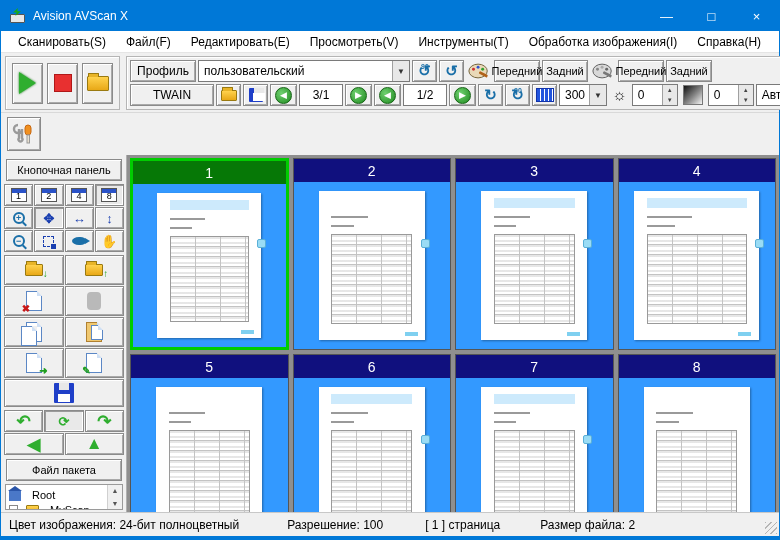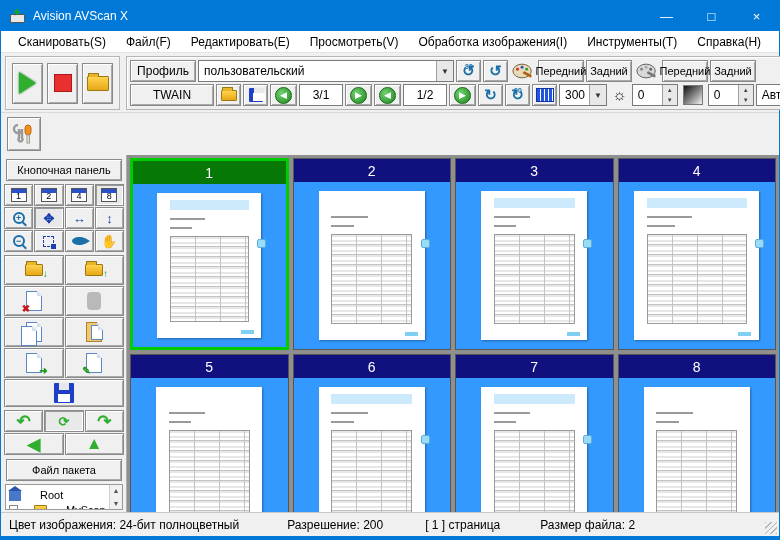--- a/index.html
+++ b/index.html
@@ -80,21 +80,21 @@
   .gr-arrow { color:#1f9e1f; font-weight:bold; }
   .gray-blob { width:14px; height:18px; background:#b9b9b9; border-radius:4px; }
   .save-wide { grid-column:1 / 3; height:28px; }
   .floppy { width:20px; height:20px; background:#1f3fc8; position:relative; border-radius:1px; }
   .floppy::before { content:""; position:absolute; top:0; left:5px; width:10px; height:7px; background:#e8e8e8; }
   .floppy::after { content:""; position:absolute; bottom:1px; left:4px; width:12px; height:8px; background:#fff; }
   .green-big { color:#2fae2f; font-size:17px; font-weight:bold; }
   .batch-btn { height:22px; margin:4px 2px 3px 2px; font-size:11px; }
   .tree { flex:1; background:#fff; border:1px solid #9a9a9a; margin:0 1px 2px 1px; position:relative; font-size:11px; overflow:hidden; display:flex; }
   .tree-inner { flex:1; padding:2px 0 0 3px; }
-  .tree-row { display:flex; align-items:center; height:15px; gap:16px; white-space:nowrap; }
+  .tree-row { display:flex; align-items:center; height:15px; gap:8px; white-space:nowrap; }
   .tree-row .exp { width:9px; height:9px; border:1px solid #888; background:#fff; font-size:8px; line-height:7px; text-align:center; color:#333; }
   .house { width:12px; height:10px; background:#4a78c8; position:relative; margin-top:3px; }
   .house::before { content:""; position:absolute; top:-5px; left:-1px; border-left:7px solid transparent; border-right:7px solid transparent; border-bottom:5px solid #2a55a8; }
   .mini-folder { width:13px; height:10px; background:linear-gradient(#ffd24d,#e8a817); border:1px solid #9a7a10; border-radius:1px; }
   .tree-label { padding:0 3px; }
   .vscroll { width:15px; background:#f0f0f0; border-left:1px solid #d0d0d0; display:flex; flex-direction:column; justify-content:space-between; align-items:center; font-size:7px; color:#555; padding:2px 0; }
 
   
   .thumb-area { flex:1; background:#8f8f8f; padding:3px; display:grid; grid-template-columns:repeat(4,1fr); grid-template-rows:192px 192px; gap:4px; overflow:hidden; }
   .cell { background:#3399ff; border:1px solid #555; display:flex; flex-direction:column; overflow:hidden; }
@@ -140,43 +140,43 @@
       <div class="win-btn">□</div>
       <div class="win-btn close">×</div>
     </div>
   </div>
 
   <div class="menubar">
     <span class="menu-item">Сканировать(S)</span>
     <span class="menu-item">Файл(F)</span>
     <span class="menu-item">Редактировать(E)</span>
     <span class="menu-item">Просмотреть(V)</span>
+    <span class="menu-item">Инструменты(T)</span>
     <span class="menu-item">Обработка изображения(I)</span>
-    <span class="menu-item">Инструменты(T)</span>
     <span class="menu-item">Справка(H)</span>
   </div>
 
   <div class="toolzone">
     <div class="groupbox scan-group">
       <div class="big-btn">
           <span class="tri-play"></span>
         </div>
       <div class="big-btn">
           <span class="sq-stop"></span>
         </div>
       <div class="big-btn">
           <span class="folder-ico"></span>
         </div>
     </div>
 
     <div class="groupbox profile-group">
 
       <div class="trow">
         <div class="btn lbl-btn">Профиль</div>
-        <div class="combo" style="width:256px;">
+        <div class="combo" style="width:212px;">
           <span class="val">пользовательский</span>
           <span class="drop">▼</span>
         </div>
         <div class="btn sm-btn">
             <span class="rot">↺<sup>90</sup></span>
           </div>
         <div class="btn sm-btn">
             <span class="rot">↺</span>
           </div>
         <svg class="palette" viewBox="0 0 24 18">
@@ -496,19 +496,19 @@
               <div class="tl short"></div>
               <div class="ftable"></div>
             </div>
           </div>
       </div>
     </div>
   </div>
 
   <div class="statusbar">
     <span class="s1">Цвет изображения: 24-бит полноцветный</span>
-    <span class="s2">Разрешение: 200</span>
+    <span class="s2">Разрешение: 100</span>
     <span class="s3">[ 1 ] страница</span>
     <span class="s4">Размер файла: 2</span>
     <span class="grip"></span>
   </div>
   <div class="bottom-edge"></div>
 </div>
 
 </body></html>

